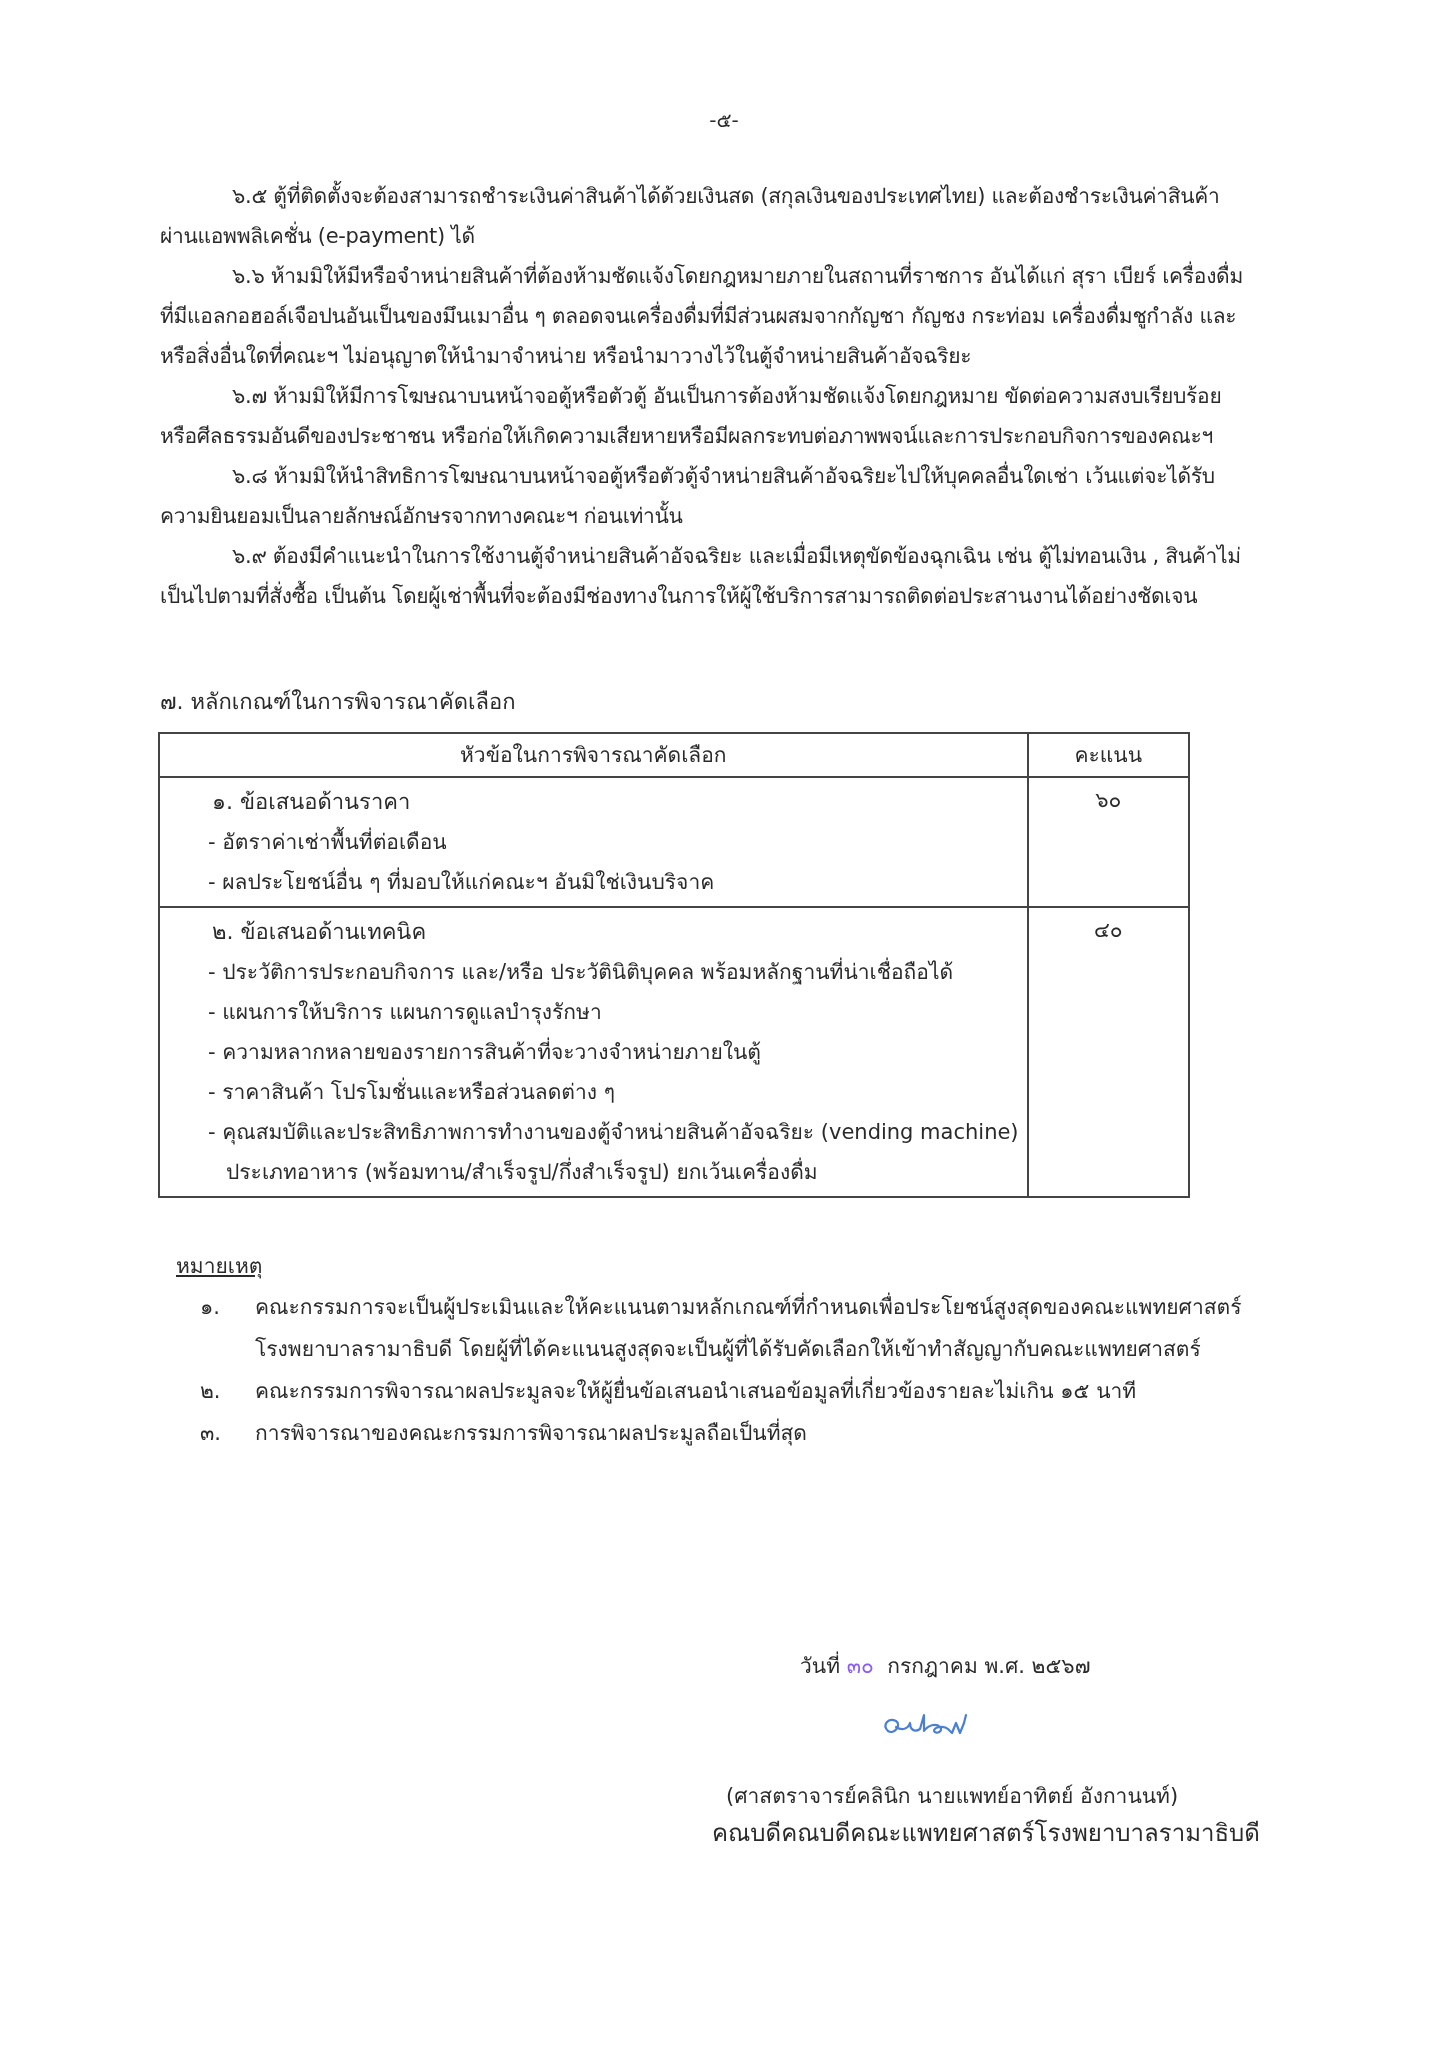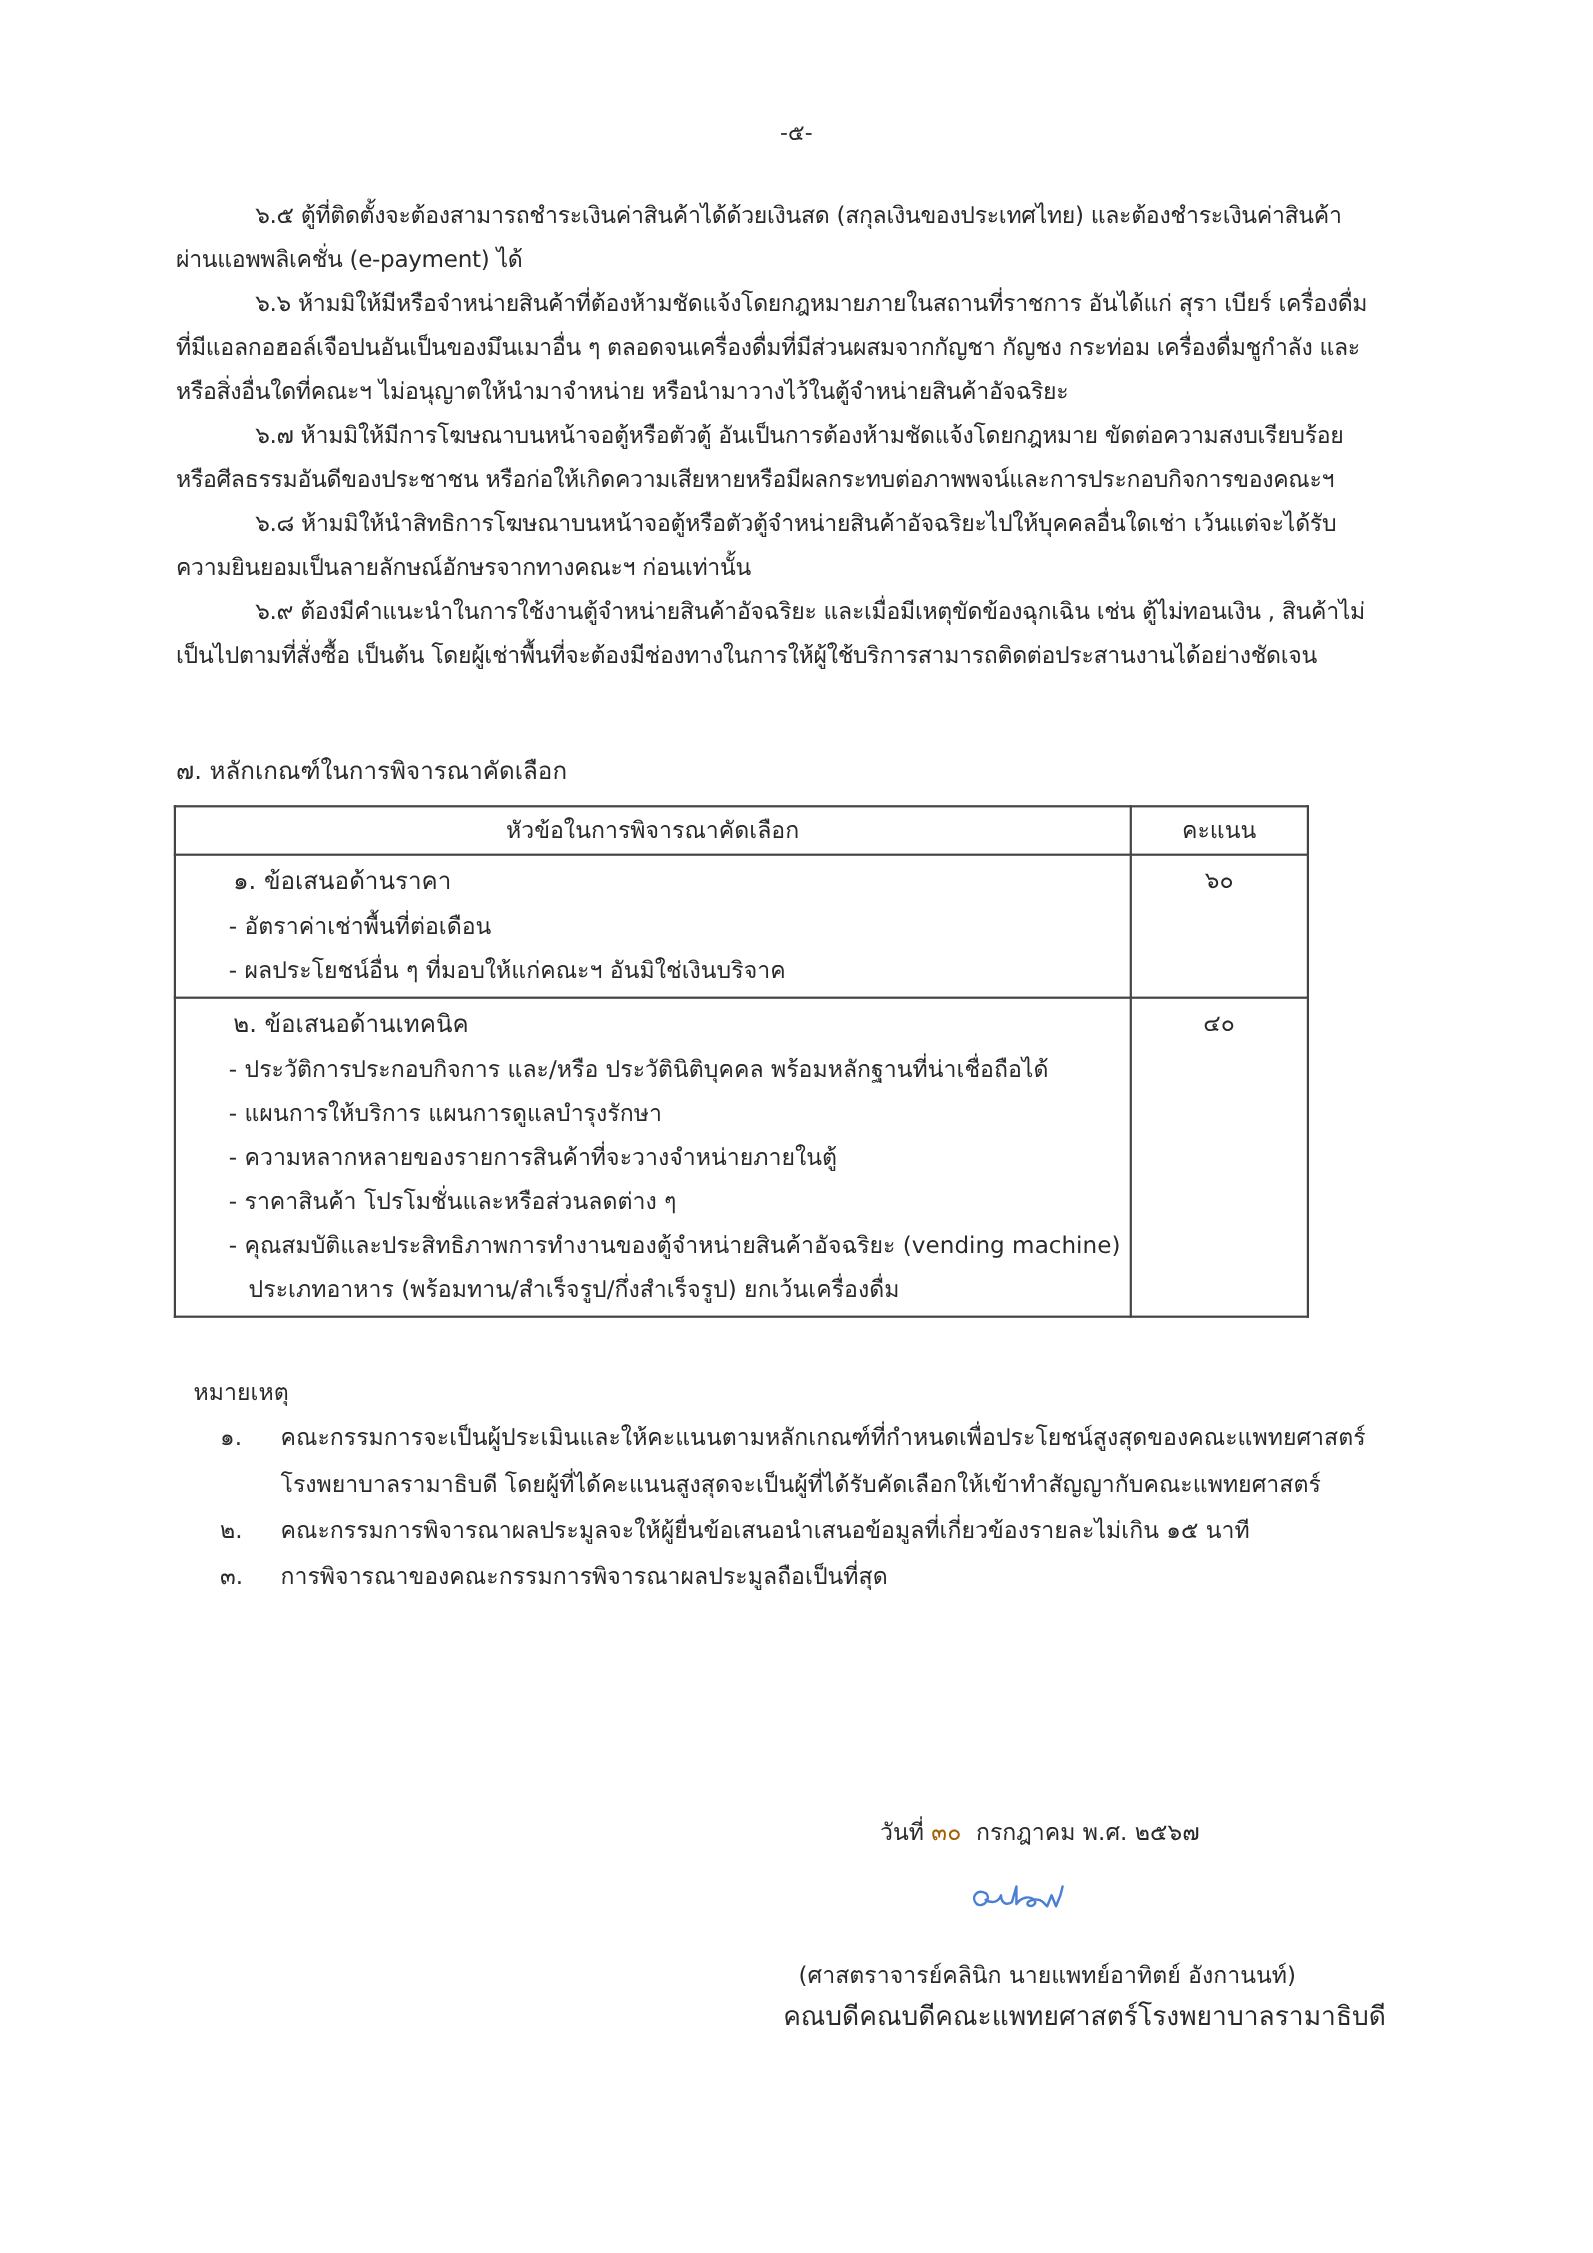--- a/index.html
+++ b/index.html
@@ -69,20 +69,21 @@
     }
     table.criteria td.topic { padding: 4px 8px 4px 8px; }
     .topic-head { display: block; height: 40px; line-height: 40px; font-size: 22px; margin-left: 44px; }
     .topic-item { display: block; height: 40px; line-height: 40px; padding-left: 40px; white-space: nowrap; }
     .topic-cont { display: block; height: 40px; line-height: 40px; padding-left: 58px; white-space: nowrap; }
     .notes-title {
       position: absolute;
       left: 176px;
       top: 1248px;
       font-size: 21px;
+      text-decoration: underline;
       line-height: 36px;
     }
     .notes {
       position: absolute;
       left: 200px;
       top: 1286px;
       width: 1160px;
       font-size: 21px;
     }
     .note { display: flex; }
@@ -90,21 +91,21 @@
     .note-body { line-height: 42px; }
     .note-body .line { display: block; white-space: nowrap; }
     .date {
       position: absolute;
       left: 800px;
       top: 1648px;
       font-size: 21px;
       line-height: 36px;
       white-space: nowrap;
     }
-    .date .day { color: #a16207; }
+    .date .day { color: #8b5cf6; }
     .signature {
       position: absolute;
       left: 880px;
       top: 1705px;
       width: 100px;
       height: 40px;
     }
     .signer-name {
       position: absolute;
       left: 726px;

